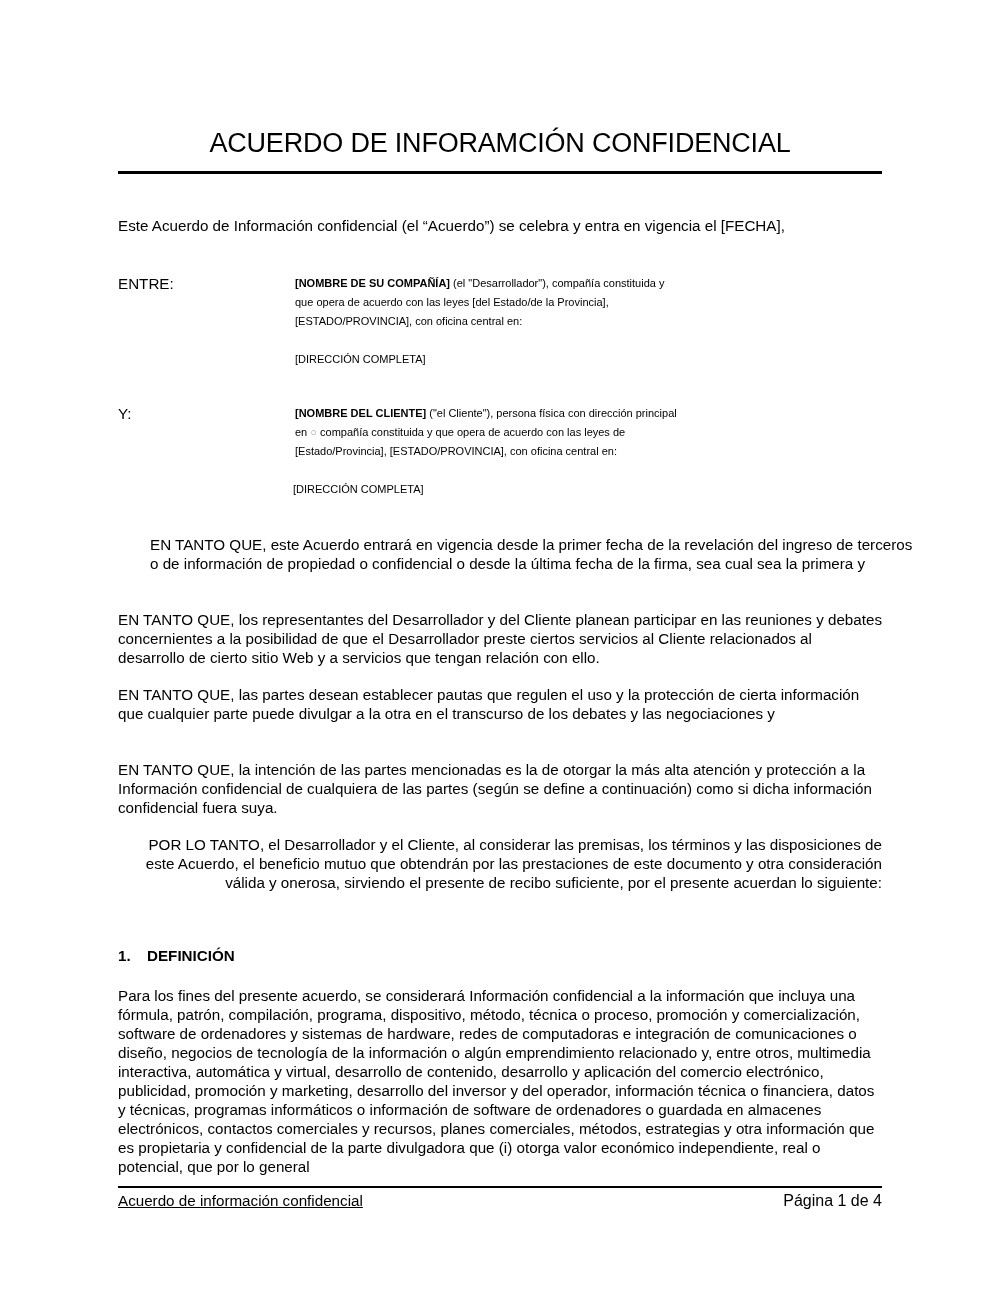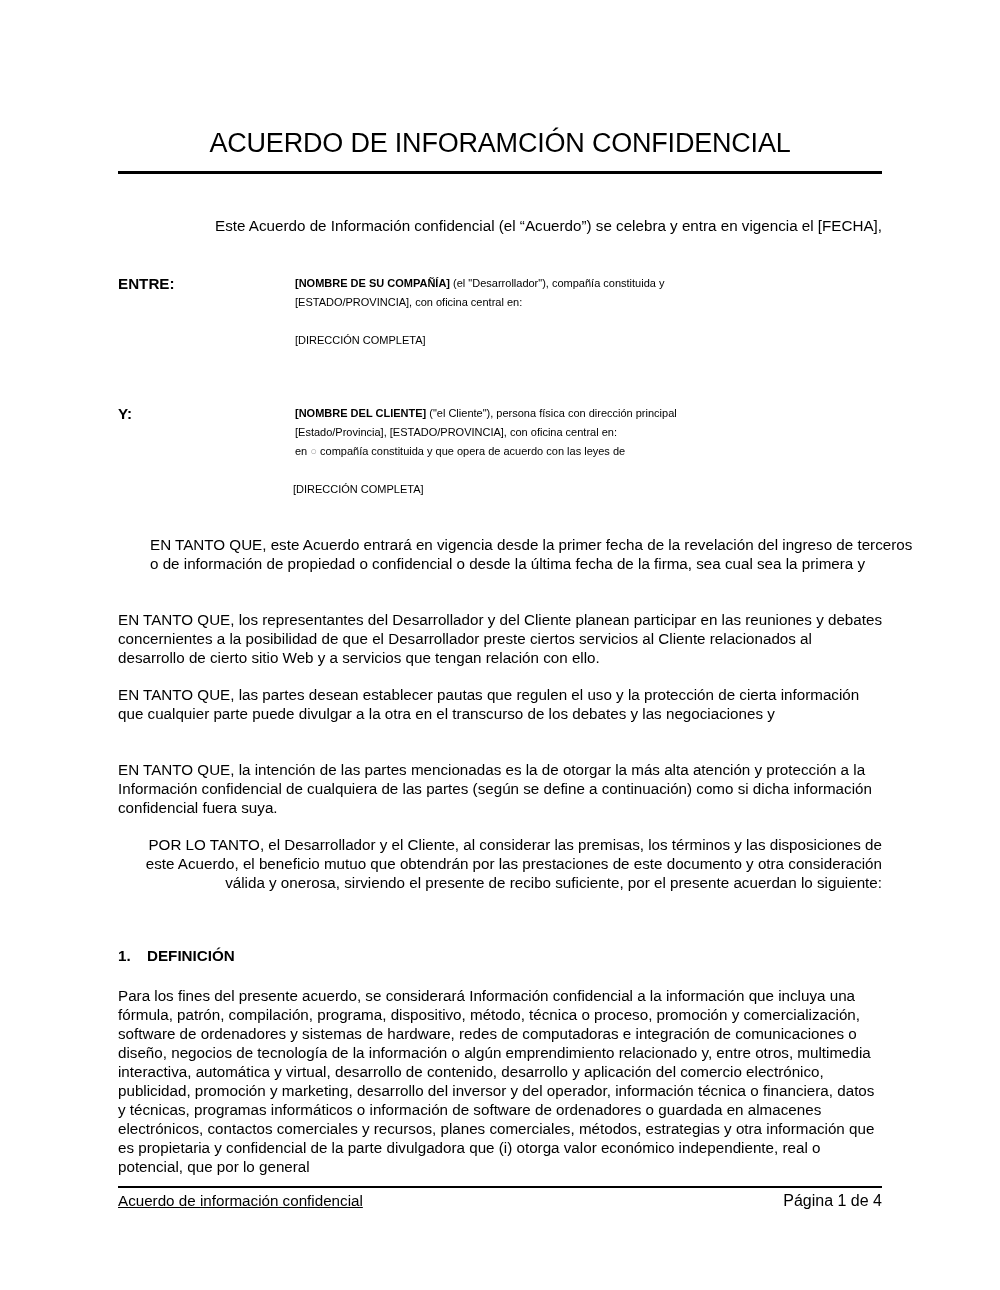--- a/index.html
+++ b/index.html
@@ -7,53 +7,54 @@
     width: 1000px; height: 1290px; position: relative; overflow: hidden;
     font-family: "Liberation Sans", sans-serif; color: #000;
   }
   .page { position: absolute; left: 118px; top: 0; width: 764px; }
   .title {
     position: absolute; top: 128px; left: 0; width: 764px; text-align: center;
     font-weight: normal; font-size: 27px; letter-spacing: -0.2px;
   }
   .title-rule { position: absolute; top: 171px; left: 0; width: 764px; height: 3px; background: #000; }
   .p { position: absolute; left: 0; width: 764px; font-size: 15.2px; line-height: 19px; }
-  .label { position: absolute; left: 0; font-weight: bold; font-size: 15.2px; line-height: 19px; }
+  .label { position: absolute; left: 0; font-weight: normal; font-size: 15.2px; line-height: 19px; }
   .party { position: absolute; left: 177px; width: 570px; font-size: 11px; line-height: 19px; }
   .b { font-weight: bold; }
   .circle { color: #9a9a9a; }
   .section {
     position: absolute; left: 0; top: 947px; font-weight: bold; font-size: 15.2px;
   }
   .section .num { display: inline-block; width: 29px; }
   .footer-rule { position: absolute; top: 1186px; left: 0; width: 764px; height: 2px; background: #000; }
   .footer-left { position: absolute; top: 1192px; left: 0; font-size: 15.2px; text-decoration: underline; }
   .footer-right { position: absolute; top: 1192px; right: 0; font-size: 16px; }
 </style>
 </head>
 <body>
 
 <div class="page">
   <div class="title">ACUERDO DE INFORAMCIÓN CONFIDENCIAL</div>
   <div class="title-rule"></div>
 
-  <div class="p" style="top:216px;text-align:right;">Este Acuerdo de Información confidencial (el “Acuerdo”) se celebra y entra en vigencia el [FECHA],</div>
+  <div class="p" style="top:216px;">Este Acuerdo de Información confidencial (el “Acuerdo”) se celebra y entra en vigencia el [FECHA],</div>
 
   <div class="label" style="top:274px;">ENTRE:</div>
   <div class="party" style="top:274px;">
     <div><span class="b">[NOMBRE DE SU COMPAÑÍA]</span><span> (el "Desarrollador"), compañía constituida y</span></div>
+    <div>que opera de acuerdo con las leyes [del Estado/de la Provincia],</div>
     <div>[ESTADO/PROVINCIA], con oficina central en:</div>
     <div style="margin-top:19px;">[DIRECCIÓN COMPLETA]</div>
   </div>
 
   <div class="label" style="top:404px;">Y:</div>
   <div class="party" style="top:404px;">
     <div><span class="b">[NOMBRE DEL CLIENTE]</span><span> ("el Cliente"), persona física con dirección principal</span></div>
+    <div><span>en </span><span class="circle">○</span><span> compañía constituida y que opera de acuerdo con las leyes de</span></div>
     <div>[Estado/Provincia], [ESTADO/PROVINCIA], con oficina central en:</div>
-    <div><span>en </span><span class="circle">○</span><span> compañía constituida y que opera de acuerdo con las leyes de</span></div>
     <div style="margin-top:19px; margin-left:-2px;">[DIRECCIÓN COMPLETA]</div>
   </div>
 
   <div class="p" style="top:535px;margin-left:32px;">EN TANTO QUE, este Acuerdo entrará en vigencia desde la primer fecha de la revelación del ingreso de terceros o de información de propiedad o confidencial o desde la última fecha de la firma, sea cual sea la primera y</div>
   <div class="p" style="top:610px;">EN TANTO QUE, los representantes del Desarrollador y del Cliente planean participar en las reuniones y debates concernientes a la posibilidad de que el Desarrollador preste ciertos servicios al Cliente relacionados al desarrollo de cierto sitio Web y a servicios que tengan relación con ello.</div>
   <div class="p" style="top:685px;">EN TANTO QUE, las partes desean establecer pautas que regulen el uso y la protección de cierta información que cualquier parte puede divulgar a la otra en el transcurso de los debates y las negociaciones y</div>
   <div class="p" style="top:760px;">EN TANTO QUE, la intención de las partes mencionadas es la de otorgar la más alta atención y protección a la Información confidencial de cualquiera de las partes (según se define a continuación) como si dicha información confidencial fuera suya.</div>
 
   <div class="p" style="top:835px;text-align:right;">POR LO TANTO, el Desarrollador y el Cliente, al considerar las premisas, los términos y las disposiciones de este Acuerdo, el beneficio mutuo que obtendrán por las prestaciones de este documento y otra consideración válida y onerosa, sirviendo el presente de recibo suficiente, por el presente acuerdan lo siguiente:</div>
 

